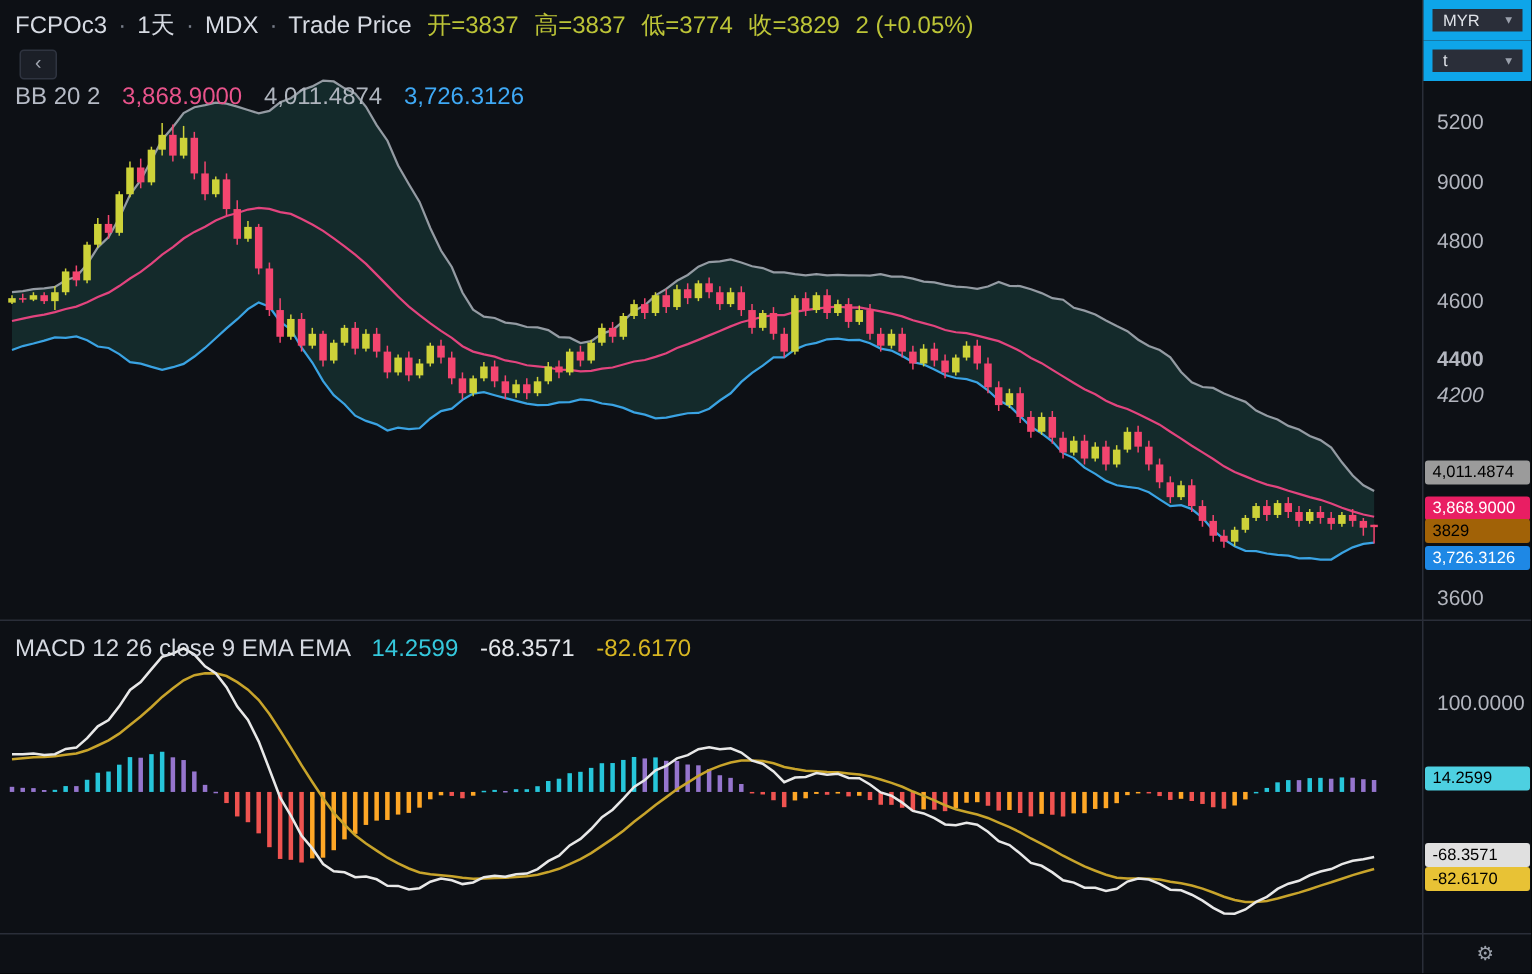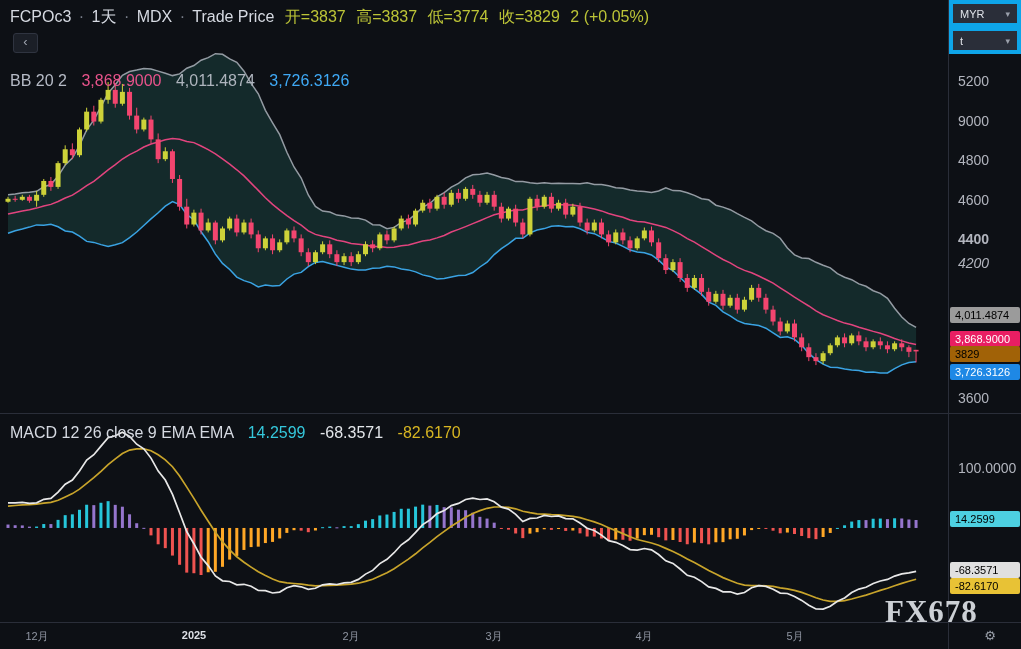--- a/index.html
+++ b/index.html
@@ -21,21 +21,21 @@
   .macd-line-val{color:#e3e6ea;margin-left:10px;}
   .macd-sig-val{color:#d7b622;margin-left:10px;}
   .back-btn{position:absolute;left:13px;top:33px;width:23px;height:18px;z-index:6;
             background:#1b1f27;border:1px solid #2f3440;border-radius:3px;color:#a0a6b0;
             font-size:13px;line-height:16px;text-align:center;cursor:pointer;}
   #axis-labels{position:absolute;left:949px;top:0;width:72px;height:649px;z-index:5;}
   .tick{position:absolute;left:9px;color:#b2b5be;font-size:14px;}
   .badge{position:absolute;left:1px;width:70px;height:16px;font-size:11px;line-height:16px;
          padding:0 5px;box-sizing:border-box;border-radius:2px;z-index:6;}
   .dropdown{position:absolute;left:949px;width:72px;height:27px;background:#2a2e39;
-            border:4px solid #0ea5e9;box-sizing:border-box;z-index:7;color:#dfe2e8;
+            border:6px solid #0ea5e9;box-sizing:border-box;z-index:7;color:#dfe2e8;
             font-size:11px;display:flex;align-items:center;justify-content:space-between;
             padding:0 7px;cursor:pointer;}
   .dropdown .caret{color:#9aa0ab;font-size:9px;}
   #time-axis{position:absolute;left:0;top:622px;width:1021px;height:27px;z-index:5;}
   .tlabel{position:absolute;top:7px;transform:translateX(-50%);color:#8f95a1;font-size:11px;}
   .tlabel.major{color:#dcdfe5;font-weight:bold;}
   .gear{position:absolute;right:25px;top:628px;color:#9aa0aa;font-size:13px;z-index:8;cursor:pointer;}
   .watermark{position:absolute;left:885px;top:594px;z-index:5;color:#ccd0d5;font-size:31px;
              font-weight:bold;letter-spacing:1px;font-family:"Liberation Serif","DejaVu Serif",serif;}
 </style>
@@ -453,21 +453,21 @@
     <span>Trade Price</span>
     <span class="ohlc">开=3837</span>
     <span class="ohlc">高=3837</span>
     <span class="ohlc">低=3774</span>
     <span class="ohlc">收=3829</span>
     <span class="ohlc">2 (+0.05%)</span>
   </div>
 
   <div class="back-btn">‹</div>
 
-  <div class="legend" style="left:10px;top:72px">
+  <div class="legend" style="left:10px;top:56px">
     <span class="dim">BB 20 2</span>
     <span class="bb-mid-val">3,868.9000</span>
     <span class="bb-up-val">4,011.4874</span>
     <span class="bb-lo-val">3,726.3126</span>
   </div>
 
   <div class="legend" style="left:10px;top:424px">
     <span>MACD 12 26 close 9 EMA EMA</span>
     <span class="macd-hist-val">14.2599</span>
     <span class="macd-line-val">-68.3571</span>
@@ -494,24 +494,15 @@
 
   <div class="dropdown" style="top:0">
     <span>MYR</span>
     <span class="caret">▾</span>
   </div>
   <div class="dropdown" style="top:27px">
     <span>t</span>
     <span class="caret">▾</span>
   </div>
 
-  <div id="time-axis">
-      <span class="tlabel" style="left: 37px;">12月</span>
-      <span class="tlabel major" style="left: 194px;">2025</span>
-      <span class="tlabel" style="left: 351px;">2月</span>
-      <span class="tlabel" style="left: 494px;">3月</span>
-      <span class="tlabel" style="left: 644px;">4月</span>
-      <span class="tlabel" style="left: 795px;">5月</span>
-    </div>
   <div class="gear">⚙</div>
 
-  <div class="watermark">FX678</div>
 </div>
 
 </body></html>

